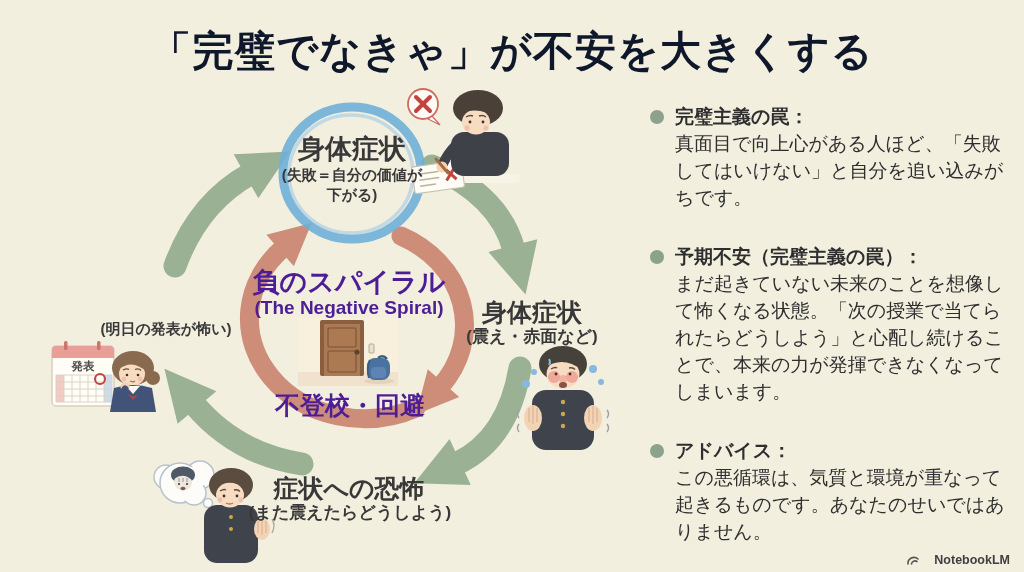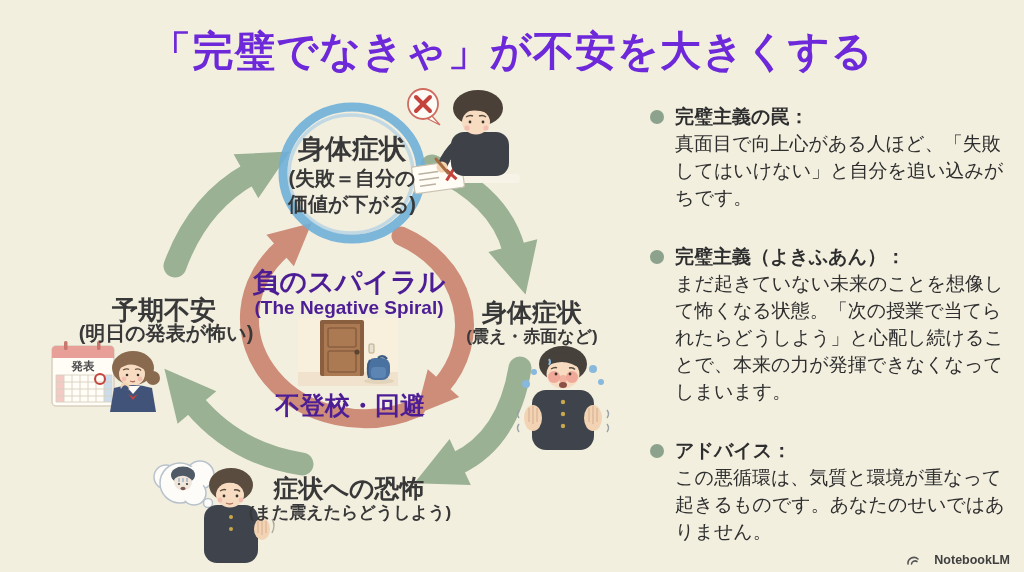--- a/index.html
+++ b/index.html
@@ -8,31 +8,31 @@
     font-family:"Liberation Sans", sans-serif;
     background:#f2efdf;
     position:relative;
     overflow:hidden;
     color:#3b3b3b;
   }
   .slide { position:absolute; inset:0; }
   .title {
     position:absolute; top:24px; left:0; width:1024px;
     text-align:center; font-size:41px; font-weight:700;
-    letter-spacing:1px; color:#6d28d9;
+    letter-spacing:1px; color:#0f172a;
   }
   svg.art { position:absolute; left:0; top:0; }
   .lbl {
     position:absolute; transform:translateX(-50%);
     text-align:center; font-weight:700; white-space:nowrap; color:#383838;
   }
   .lbl-main { font-size:25px; }
   .lbl-big  { font-size:27px; }
   .lbl-sub  { font-size:17px; }
-  .lbl-sub-sm { font-size:20px; }
+  .lbl-sub-sm { font-size:15px; }
   .wrap140  { white-space:normal; width:146px; line-height:1.3; }
   .salmon   { color:#4c1d95; }
   #lbl-perfectionism { left:352px; top:131px; }
   #sub-perfectionism { left:352px; top:165px; }
   #lbl-physical      { left:532px; top:296px; }
   #sub-physical      { left:532px; top:325px; }
   #lbl-fear          { left:349px; top:472px; }
   #sub-fear          { left:350px; top:501px; }
   #lbl-anticipatory  { left:164px; top:293px; font-size:26px; }
   #sub-anticipatory  { left:166px; top:320px; }
@@ -265,39 +265,38 @@
 
   <div class="lbl lbl-big" id="lbl-perfectionism">身体症状</div>
   <div class="lbl lbl-sub-sm wrap140" id="sub-perfectionism">(失敗＝自分の価値が下がる)</div>
 
   <div class="lbl lbl-main" id="lbl-physical">身体症状</div>
   <div class="lbl lbl-sub" id="sub-physical">(震え・赤面など)</div>
 
   <div class="lbl lbl-sub" id="sub-fear">(また震えたらどうしよう)</div>
   <div class="lbl lbl-main" id="lbl-fear">症状への恐怖</div>
 
-  <div class="lbl" id="lbl-anticipatory">予期不安</div>
   <div class="lbl lbl-sub-sm" id="sub-anticipatory">(明日の発表が怖い)</div>
 
   <div class="lbl lbl-big salmon" id="center-heading">負のスパイラル</div>
   <div class="lbl salmon" id="center-sub">(The Negative Spiral)</div>
   <div class="lbl salmon" id="center-bottom">不登校・回避</div>
 
   <div class="notes">
     <div class="note-item">
       <span class="note-dot"></span>
       <div class="note-text">
         <div class="note-heading">完璧主義の罠：</div>
         <div class="note-body">真面目で向上心がある人ほど、「失敗してはいけない」と自分を追い込みがちです。</div>
       </div>
     </div>
     <div class="note-item">
       <span class="note-dot"></span>
       <div class="note-text">
-        <div class="note-heading">完璧主義（よきふあん）：</div>
+        <div class="note-heading">予期不安（完璧主義の罠）：</div>
         <div class="note-body">まだ起きていない未来のことを想像して怖くなる状態。「次の授業で当てられたらどうしよう」と心配し続けることで、本来の力が発揮できなくなってしまいます。</div>
       </div>
     </div>
     <div class="note-item">
       <span class="note-dot"></span>
       <div class="note-text">
         <div class="note-heading">アドバイス：</div>
         <div class="note-body">この悪循環は、気質と環境が重なって起きるものです。あなたのせいではありません。</div>
       </div>
     </div>

